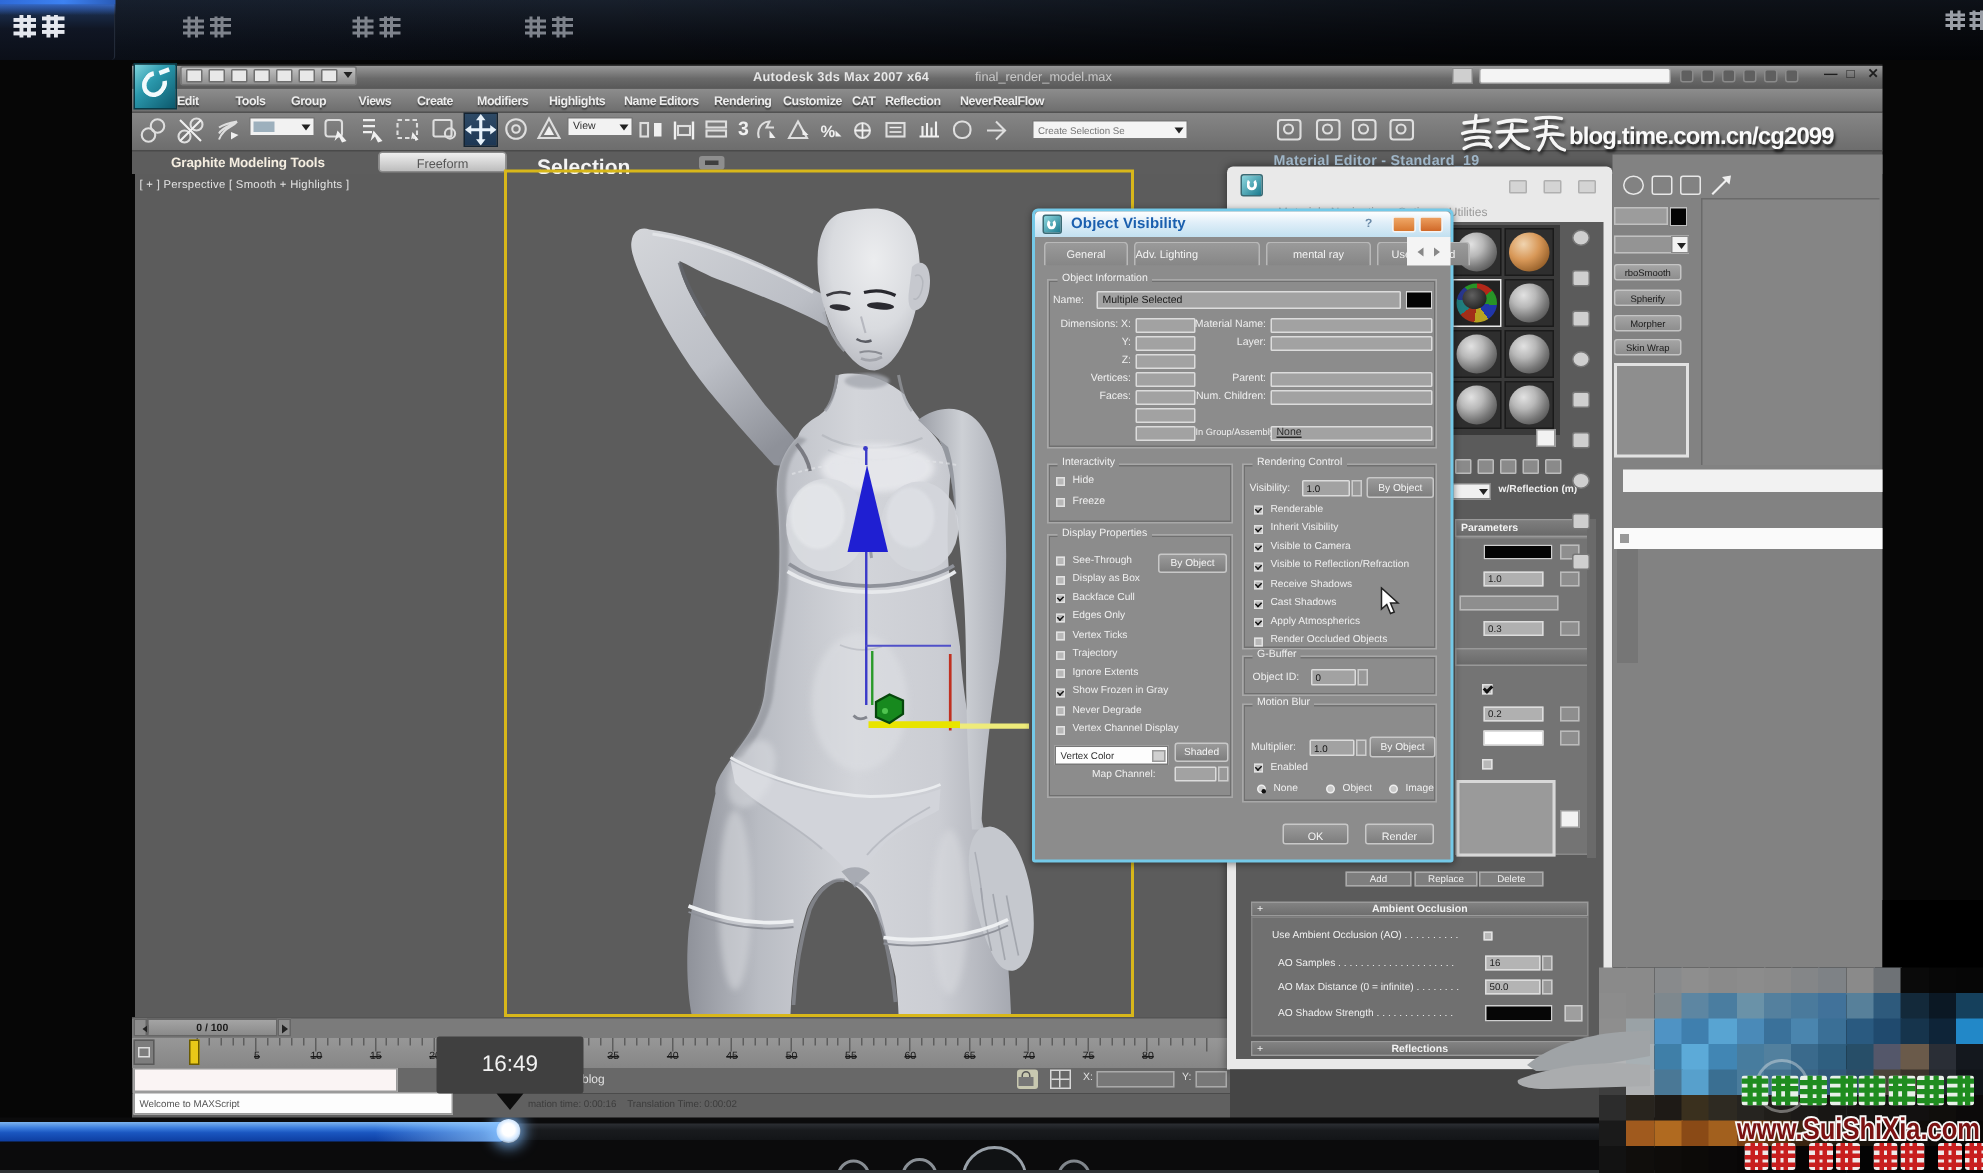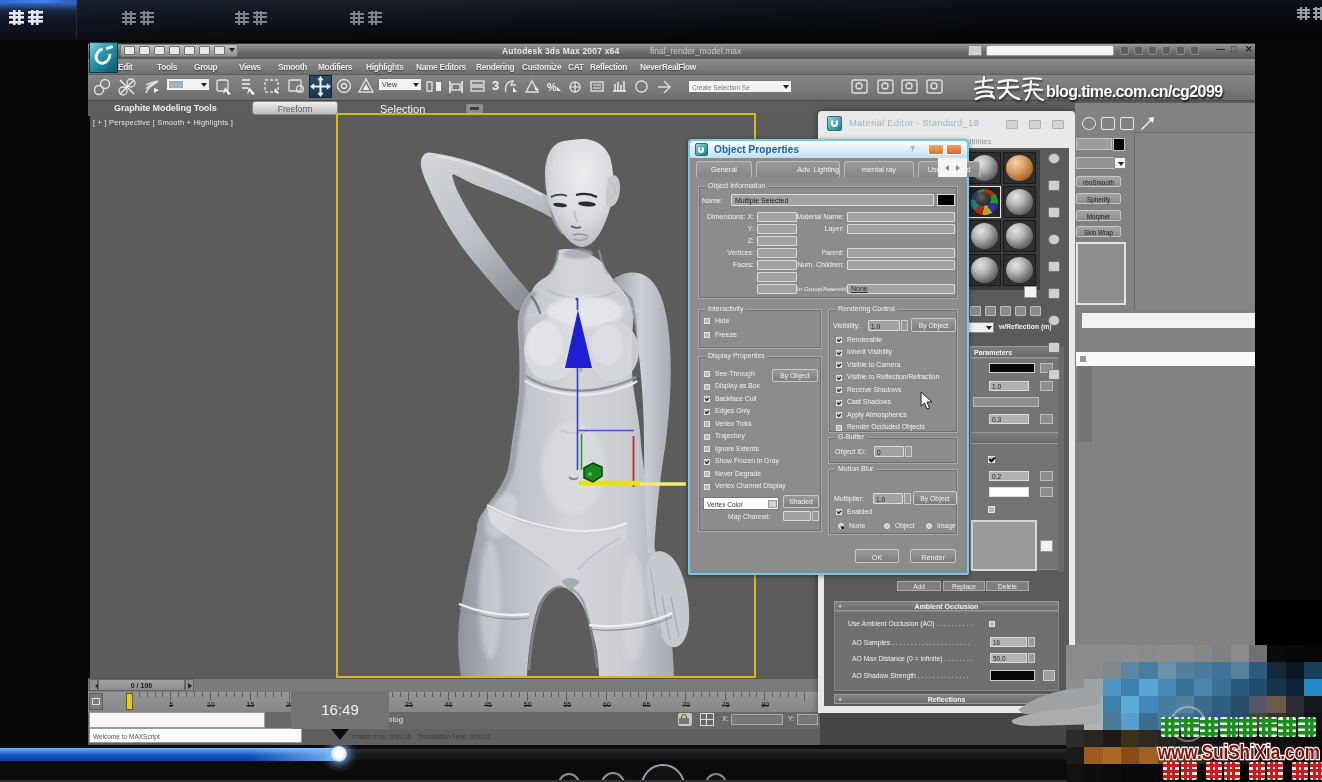--- a/index.html
+++ b/index.html
@@ -64,21 +64,21 @@
 <div style="left:1162px;top:46px;width:9px;height:9px;background:#5f5f5f;border:1px solid #8a8a8a;border-radius:2px"></div>
 <div style="left:1176px;top:46px;width:9px;height:9px;background:#5f5f5f;border:1px solid #8a8a8a;border-radius:2px"></div>
 <div style="left:1190px;top:46px;width:9px;height:9px;background:#5f5f5f;border:1px solid #8a8a8a;border-radius:2px"></div>
 <div style="position:absolute;left:1216px;top:44px;font-size:9px;color:#1e1e1e;font-weight:700;white-space:nowrap;">—</div>
 <div style="position:absolute;left:1231px;top:44px;font-size:9px;color:#1e1e1e;font-weight:700;white-space:nowrap;">□</div>
 <div style="position:absolute;left:1245px;top:44px;font-size:9px;color:#1e1e1e;font-weight:700;white-space:nowrap;">✕</div>
 <div style="position:absolute;left:118px;top:62px;font-size:8.3px;color:#ededed;font-weight:700;white-space:nowrap;text-shadow:0 1px 1px #3a3a3a;letter-spacing:-.3px">Edit</div>
 <div style="position:absolute;left:157px;top:62px;font-size:8.3px;color:#ededed;font-weight:700;white-space:nowrap;text-shadow:0 1px 1px #3a3a3a;letter-spacing:-.3px">Tools</div>
 <div style="position:absolute;left:194px;top:62px;font-size:8.3px;color:#ededed;font-weight:700;white-space:nowrap;text-shadow:0 1px 1px #3a3a3a;letter-spacing:-.3px">Group</div>
 <div style="position:absolute;left:239px;top:62px;font-size:8.3px;color:#ededed;font-weight:700;white-space:nowrap;text-shadow:0 1px 1px #3a3a3a;letter-spacing:-.3px">Views</div>
-<div style="position:absolute;left:278px;top:62px;font-size:8.3px;color:#ededed;font-weight:700;white-space:nowrap;text-shadow:0 1px 1px #3a3a3a;letter-spacing:-.3px">Smooth</div>
+<div style="position:absolute;left:278px;top:62px;font-size:8.3px;color:#ededed;font-weight:700;white-space:nowrap;text-shadow:0 1px 1px #3a3a3a;letter-spacing:-.3px">Create</div>
 <div style="position:absolute;left:318px;top:62px;font-size:8.3px;color:#ededed;font-weight:700;white-space:nowrap;text-shadow:0 1px 1px #3a3a3a;letter-spacing:-.3px">Modifiers</div>
 <div style="position:absolute;left:366px;top:62px;font-size:8.3px;color:#ededed;font-weight:700;white-space:nowrap;text-shadow:0 1px 1px #3a3a3a;letter-spacing:-.3px">Highlights</div>
 <div style="position:absolute;left:416px;top:62px;font-size:8.3px;color:#ededed;font-weight:700;white-space:nowrap;text-shadow:0 1px 1px #3a3a3a;letter-spacing:-.3px">Name Editors</div>
 <div style="position:absolute;left:476px;top:62px;font-size:8.3px;color:#ededed;font-weight:700;white-space:nowrap;text-shadow:0 1px 1px #3a3a3a;letter-spacing:-.3px">Rendering</div>
 <div style="position:absolute;left:522px;top:62px;font-size:8.3px;color:#ededed;font-weight:700;white-space:nowrap;text-shadow:0 1px 1px #3a3a3a;letter-spacing:-.3px">Customize</div>
 <div style="position:absolute;left:568px;top:62px;font-size:8.3px;color:#ededed;font-weight:700;white-space:nowrap;text-shadow:0 1px 1px #3a3a3a;letter-spacing:-.3px">CAT</div>
 <div style="position:absolute;left:590px;top:62px;font-size:8.3px;color:#ededed;font-weight:700;white-space:nowrap;text-shadow:0 1px 1px #3a3a3a;letter-spacing:-.3px">Reflection</div>
 <div style="position:absolute;left:640px;top:62px;font-size:8.3px;color:#ededed;font-weight:700;white-space:nowrap;text-shadow:0 1px 1px #3a3a3a;letter-spacing:-.3px">Never</div>
 <div style="position:absolute;left:662px;top:62px;font-size:8.3px;color:#ededed;font-weight:700;white-space:nowrap;text-shadow:0 1px 1px #3a3a3a;letter-spacing:-.3px">RealFlow</div>
 <svg style="position:absolute;left:92px;top:77px" width="20" height="20" viewBox="0 0 20 20">
@@ -190,21 +190,21 @@
     <circle cx="9" cy="9" r="3" fill="none" stroke="#dedede" stroke-width="1.4"></circle>
   </svg>
 <svg style="position:absolute;left:925px;top:77px" width="20" height="20" viewBox="0 0 20 20">
     <rect x="2" y="3" width="15" height="13" rx="2" fill="none" stroke="#dedede" stroke-width="1.4"></rect>
     <circle cx="9" cy="9" r="3" fill="none" stroke="#dedede" stroke-width="1.4"></circle>
   </svg>
 <div style="position:absolute;left:114px;top:103px;font-size:9px;color:#f4ede0;font-weight:700;white-space:nowrap;letter-spacing:-.1px">Graphite Modeling Tools</div>
 <div style="left:252px;top:101px;width:86px;height:14px;background:linear-gradient(180deg,#efefef,#bdbdbd);border-radius:3px;border:1px solid #8a8a8a">
     <div style="left:0;top:2px;width:100%;text-align:center;font-size:8.5px;color:#555">Freeform</div>
   </div>
-<div style="position:absolute;left:380px;top:103px;font-size:11px;color:#f4f4f4;font-weight:400;white-space:nowrap;">Selection</div>
+<div style="position:absolute;left:358px;top:103px;font-size:14px;color:#f4f4f4;font-weight:700;white-space:nowrap;">Selection</div>
 <div style="left:466px;top:104px;width:17px;height:9px;background:#8e8e8e;border-radius:2px">
     <div style="left:4px;top:3px;width:9px;height:3px;background:#3f3f3f"></div>
   </div>
 <div style="left:90px;top:116px;width:730px;height:562px;background:#5c5c5c"></div>
 <div style="position:absolute;left:93px;top:118px;font-size:7.5px;color:#e4e4e4;font-weight:400;white-space:nowrap;letter-spacing:.2px">[ + ] Perspective [ Smooth + Highlights ]</div>
 <svg style="position:absolute;left:380px;top:130px" width="340" height="548" viewBox="380 130 340 548">
 <defs>
 <linearGradient id="body" x1="0" x2="1">
  <stop offset="0" stop-color="#8f929a"></stop>
         <stop offset="0.22" stop-color="#b9bcc3"></stop>
@@ -478,21 +478,21 @@
   </div>
 <div style="position:absolute;left:722px;top:715px;font-size:7px;color:#e0e0e0;font-weight:400;white-space:nowrap;">X:</div>
 <div style="left:731px;top:714px;width:52px;height:11px;background:#787878;border:1px solid #aaa"></div>
 <div style="position:absolute;left:788px;top:715px;font-size:7px;color:#e0e0e0;font-weight:400;white-space:nowrap;">Y:</div>
 <div style="left:797px;top:714px;width:21px;height:11px;background:#787878;border:1px solid #aaa"></div>
 <div style="position:absolute;left:352px;top:733px;font-size:6.5px;color:#3c3c3c;font-weight:400;white-space:nowrap;">mation time: 0:00:16&nbsp;&nbsp;&nbsp;&nbsp;Translation Time: 0:00:02</div>
 <div style="left:818px;top:111px;width:257px;height:602px;background:#e9e9e9;border-radius:4px 4px 0 0;box-shadow:0 0 6px rgba(0,0,0,.5)"></div>
 <div style="left:827px;top:116px;width:15px;height:15px;background:linear-gradient(135deg,#8fd8e0,#1a7a8e);border:1px solid #3a6a74;border-radius:2px">
     <div style="left:3px;top:2px;width:7px;height:8px;border:2px solid #fff;border-radius:50%;border-top-color:transparent"></div>
   </div>
-<div style="position:absolute;left:849px;top:117px;font-size:9.5px;color:#9fb6c8;font-weight:400;white-space:nowrap;letter-spacing:.2px">Material Editor - Standard_19</div>
+<div style="position:absolute;left:849px;top:102px;font-size:9.5px;color:#9fb6c8;font-weight:700;white-space:nowrap;letter-spacing:.2px">Material Editor - Standard_19</div>
 <div style="left:1006px;top:120px;width:12px;height:9px;background:#d4d4d4;border:1px solid #b0b0b0;border-radius:1px"></div>
 <div style="left:1029px;top:120px;width:12px;height:9px;background:#d4d4d4;border:1px solid #b0b0b0;border-radius:1px"></div>
 <div style="left:1052px;top:120px;width:12px;height:9px;background:#d4d4d4;border:1px solid #b0b0b0;border-radius:1px"></div>
 <div style="position:absolute;left:852px;top:137px;font-size:8px;color:#9a9a9a;font-weight:400;white-space:nowrap;">Material&nbsp;&nbsp;&nbsp;Navigation&nbsp;&nbsp;&nbsp;Options&nbsp;&nbsp;&nbsp;Utilities</div>
 <div style="left:824px;top:148px;width:245px;height:558px;background:#5b5b5b"></div>
 <div style="left:824px;top:150px;width:216px;height:140px;background:#3a3a3a"></div>
 <div style="left:968px;top:152px;width:33px;height:32px;background:#2e2e2e;border:1px solid #1a1a1a">
     <div style="left:2px;top:2px;width:27px;height:26px;border-radius:50%;background:radial-gradient(circle at 36% 30%,#e2e2e2 0%,#b8b8b8 32%,#787878 62%,#3c3c3c 95%)"></div>
   </div>
 <div style="left:1003px;top:152px;width:33px;height:32px;background:#2e2e2e;border:1px solid #1a1a1a">
@@ -629,29 +629,29 @@
 <div style="left:1082px;top:313px;width:173px;height:15px;background:#f2f2f2"></div>
 <div style="left:1076px;top:352px;width:179px;height:14px;background:#fafafa">
     <div style="left:4px;top:4px;width:6px;height:6px;background:#999"></div>
   </div>
 <div style="left:1078px;top:366px;width:14px;height:76px;background:#767676"></div>
 <div style="left:688px;top:139px;width:281px;height:436px;background:#8c8c8c;border:2px solid #74c9e8;border-radius:4px 4px 2px 2px;box-shadow:0 1px 5px rgba(0,0,0,.45)"></div>
 <div style="left:690px;top:141px;width:277px;height:17px;background:linear-gradient(180deg,#ffffff 0%,#dfeef8 45%,#c2e0f0 100%);border-radius:3px 3px 0 0"></div>
 <div style="left:695px;top:143px;width:13px;height:13px;background:linear-gradient(135deg,#8fd8e0,#1a7a8e);border:1px solid #3a6a74;border-radius:2px">
     <div style="left:2px;top:2px;width:6px;height:7px;border:2px solid #fff;border-radius:50%;border-top-color:transparent"></div>
   </div>
-<div style="position:absolute;left:714px;top:144px;font-size:10px;color:#1a5fae;font-weight:700;white-space:nowrap;letter-spacing:.1px">Object Properties</div>
+<div style="position:absolute;left:714px;top:144px;font-size:10px;color:#1a5fae;font-weight:700;white-space:nowrap;letter-spacing:.1px">Object Visibility</div>
 <div style="position:absolute;left:910px;top:144px;font-size:8px;color:#6a8aa8;font-weight:700;white-space:nowrap;">?</div>
 <div style="left:928px;top:144px;width:16px;height:11px;background:linear-gradient(#f0a868,#d87830);border:1px solid #f4f4f4;border-radius:2px"></div>
 <div style="left:946px;top:144px;width:16px;height:11px;background:linear-gradient(#eda060,#d06828);border:1px solid #f4f4f4;border-radius:2px"></div>
 <div style="left:696px;top:161px;width:56px;height:16px;background:linear-gradient(#9a9a9a,#868686);border:1px solid #b8b8b8;border-bottom:none;border-radius:3px 3px 0 0">
     <div style="left:0;top:3px;width:100%;text-align:center;font-size:7.3px;color:#f4f4f4">General</div>
   </div>
 <div style="left:756px;top:161px;width:84px;height:16px;background:linear-gradient(#9a9a9a,#868686);border:1px solid #b8b8b8;border-bottom:none;border-radius:3px 3px 0 0">
-    <div style="left:0;top:3px;width:100%;text-align:right;font-size:7.3px;color:#f4f4f4">Adv. Lighting</div>
+    <div style="left:0;top:3px;width:100%;text-align:left;font-size:7.3px;color:#f4f4f4">Adv. Lighting</div>
   </div>
 <div style="left:844px;top:161px;width:70px;height:16px;background:linear-gradient(#9a9a9a,#868686);border:1px solid #b8b8b8;border-bottom:none;border-radius:3px 3px 0 0">
     <div style="left:0;top:3px;width:100%;text-align:center;font-size:7.3px;color:#f4f4f4">mental ray</div>
   </div>
 <div style="left:918px;top:161px;width:62px;height:16px;background:linear-gradient(#9a9a9a,#868686);border:1px solid #b8b8b8;border-bottom:none;border-radius:3px 3px 0 0">
     <div style="left:0;top:3px;width:100%;text-align:center;font-size:7.3px;color:#f4f4f4">User Defined</div>
   </div>
 <div style="left:938px;top:158px;width:29px;height:19px;background:#f4f4f4">
     <div style="left:4px;top:7px;border:3px solid transparent;border-right:4px solid #888"></div>
     <div style="left:18px;top:7px;border:3px solid transparent;border-left:4px solid #888"></div>
@@ -800,21 +800,21 @@
     <path d="M1 1v14l3.5-3 2.5 6 2.5-1-2.5-6H12z" fill="#fff" stroke="#222" stroke-width="1"></path>
   </svg>
 <svg style="position:absolute;left:972px;top:74px;filter:drop-shadow(1px 2px 1px rgba(0,0,0,.55))" width="72" height="30" viewBox="0 0 72 30">
 <g stroke="#f6f6f6" fill="none" stroke-linecap="round">
 <path d="M4 8 L20 6 M12 3 L11 12 M3 15 C8 13 16 13 21 14 M5 19 C10 17 15 17 20 18 M4 25 C9 22 15 21 21 23 M19 20 l3 4" stroke-width="2.2"></path>
 <path d="M27 8 C33 6 40 6 45 7 M26 14 L46 13 M36 9 C36 14 34 20 28 24 M35 16 C38 21 43 24 47 25" stroke-width="2.4"></path>
 <path d="M52 5 C58 4 64 4 69 5 M51 12 C56 10 62 10 66 11 M53 17 C59 15 65 15 70 16 M59 7 C59 14 58 21 54 26 M62 18 C64 22 67 25 71 26" stroke-width="2.2"></path>
 </g>
   </svg>
 <div style="position:absolute;left:1046px;top:83px;font-size:16px;color:#fafafa;font-weight:700;white-space:nowrap;letter-spacing:-.6px;text-shadow:1px 2px 2px rgba(0,0,0,.8)">blog.time.com.cn/cg2099</div>
-<div style="left:291px;top:691px;width:98px;height:38px;background:#737373;border-radius:2px">
+<div style="left:291px;top:691px;width:98px;height:38px;background:#404040;border-radius:2px">
     <div style="left:0;top:10px;width:100%;text-align:center;font-size:15px;color:#f2f2f2">16:49</div>
   </div>
 <div style="left:331px;top:729px;width:0;height:0;border:9px solid transparent;border-top:11px solid #0d0d0d"></div>
 <div style="left:1255px;top:600px;width:67px;height:100px;background:#000"></div>
 <div style="left:1066px;top:645px;width:19px;height:18px;background:#8a8a8a"></div>
 <div style="left:1084px;top:645px;width:19px;height:18px;background:#8a8a8a"></div>
 <div style="left:1103px;top:645px;width:19px;height:18px;background:#888a8c"></div>
 <div style="left:1121px;top:645px;width:19px;height:18px;background:#8e8e8e"></div>
 <div style="left:1139px;top:645px;width:19px;height:18px;background:#8a8a8a"></div>
 <div style="left:1158px;top:645px;width:19px;height:18px;background:#8c8c8c"></div>

